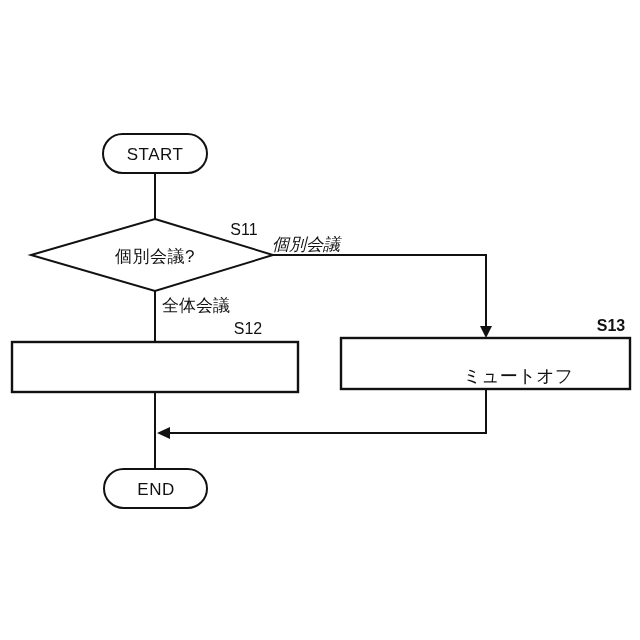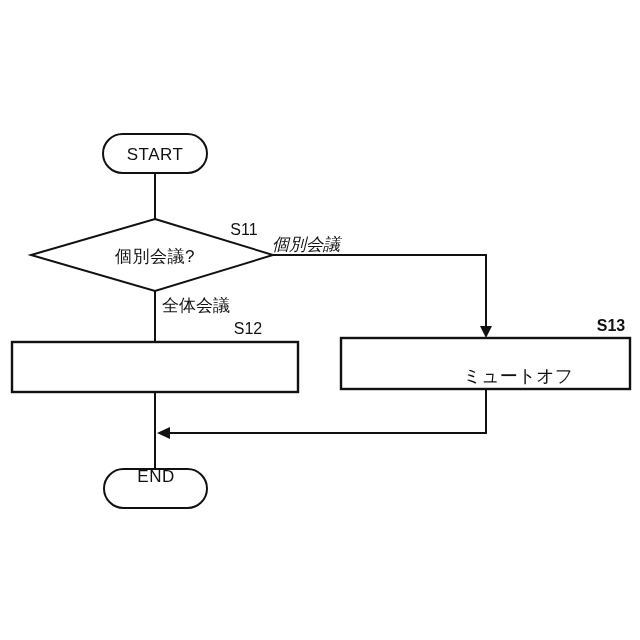--- a/index.html
+++ b/index.html
@@ -94,15 +94,15 @@
 
   <div class="label branch-label" style="left:196px; top:305px;">全体会議</div>
 
   <div class="label step-label" style="left:248px; top:329px;">S12</div>
 
 
   <div class="label step-label" style="left:611px; top:326px;font-weight:bold;">S13</div>
 
   <div class="label box-label" style="left:486px; top:376px;margin-left:32px;">ミュートオフ</div>
 
-  <div class="label node-label" style="left:156px; top:476px;">END</div>
+  <div class="label node-label" style="left:156px; top:489px;">END</div>
 
 </div>
 
 </body></html>

